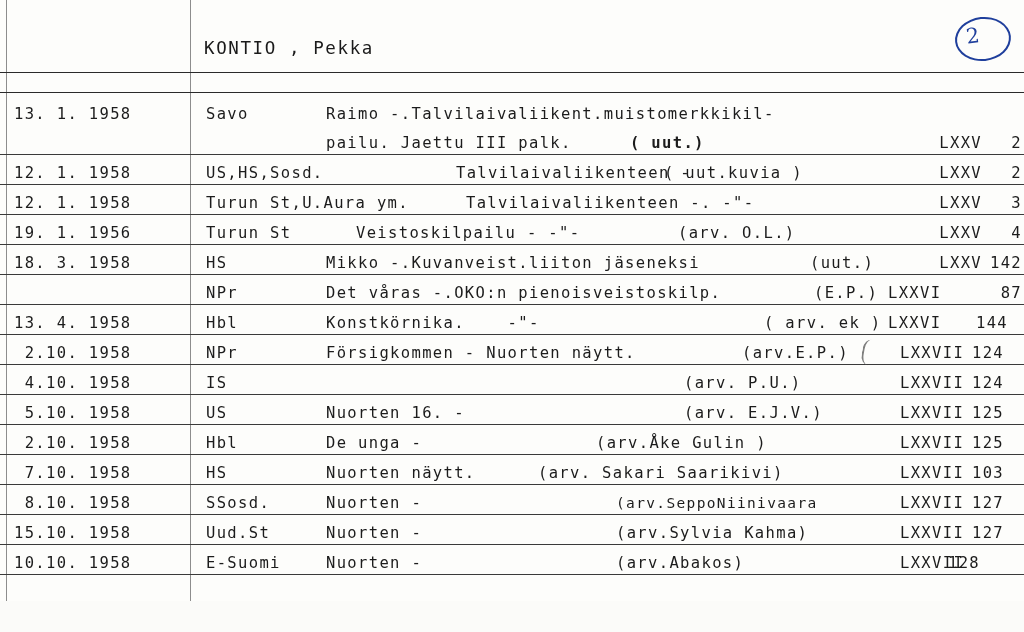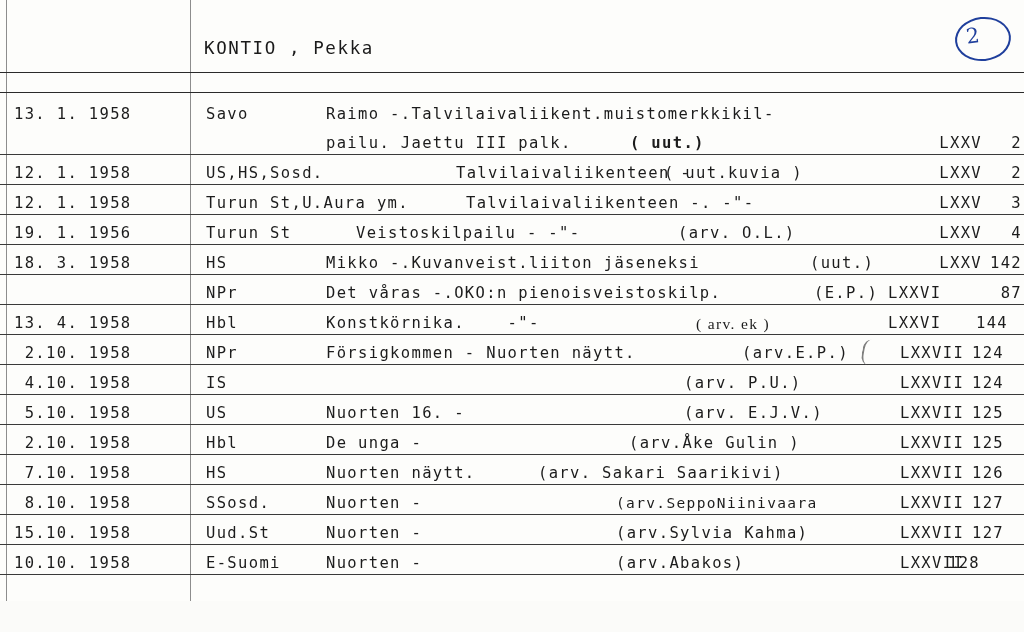--- a/index.html
+++ b/index.html
@@ -203,21 +203,21 @@
       <span class="cell c-text">Det våras -.OKO:n pienoisveistoskilp.</span>
       <span class="cell" style="left:814px; top:11px;">(E.P.)</span>
       <span class="cell" style="left:888px; top:11px;">LXXVI</span>
       <span class="cell c-num">87</span>
     </div>
 
     <div class="row">
       <span class="cell c-date">13. 4. 1958</span>
       <span class="cell c-source">Hbl</span>
       <span class="cell c-text">Konstkörnika.    -"-</span>
-      <span class="cell" style="left:696px; top:11px;font-family:Liberation Serif, serif;">( arv. ek )</span>
+      <span class="cell" style="left:764px; top:11px;">( arv. ek )</span>
       <span class="cell" style="left:888px; top:11px;">LXXVI</span>
       <span class="cell" style="left:976px; top:11px;">144</span>
     </div>
 
     <div class="row">
       <span class="cell c-date"> 2.10. 1958</span>
       <span class="cell c-source">NPr</span>
       <span class="cell c-text">Försigkommen - Nuorten näytt.</span>
       <span class="cell" style="left:742px; top:11px;">(arv.E.P.)</span>
       <span class="cell" style="left:900px; top:11px;">LXXVII</span>
@@ -238,32 +238,32 @@
       <span class="cell c-text">Nuorten 16. -</span>
       <span class="cell" style="left:684px; top:11px;">(arv. E.J.V.)</span>
       <span class="cell" style="left:900px; top:11px;">LXXVII</span>
       <span class="cell" style="left:972px; top:11px;">125</span>
     </div>
 
     <div class="row">
       <span class="cell c-date"> 2.10. 1958</span>
       <span class="cell c-source">Hbl</span>
       <span class="cell c-text">De unga -</span>
-      <span class="cell" style="left:629px; top:11px;">(arv.Åke Gulin )</span>
+      <span class="cell" style="left:596px; top:11px;">(arv.Åke Gulin )</span>
       <span class="cell" style="left:900px; top:11px;">LXXVII</span>
       <span class="cell" style="left:972px; top:11px;">125</span>
     </div>
 
     <div class="row">
       <span class="cell c-date"> 7.10. 1958</span>
       <span class="cell c-source">HS</span>
       <span class="cell c-text">Nuorten näytt.</span>
       <span class="cell" style="left:538px; top:11px;">(arv. Sakari Saarikivi)</span>
       <span class="cell" style="left:900px; top:11px;">LXXVII</span>
-      <span class="cell" style="left:972px; top:11px;">126</span>
+      <span class="cell" style="left:972px; top:11px;">103</span>
     </div>
 
     <div class="row">
       <span class="cell c-date"> 8.10. 1958</span>
       <span class="cell c-source">SSosd.</span>
       <span class="cell c-text">Nuorten -</span>
       <span class="cell" style="left:616px; top:11px; font-size:14.5px;">(arv.SeppoNiinivaara</span>
       <span class="cell" style="left:900px; top:11px;">LXXVII</span>
       <span class="cell" style="left:972px; top:11px;">127</span>
     </div>

